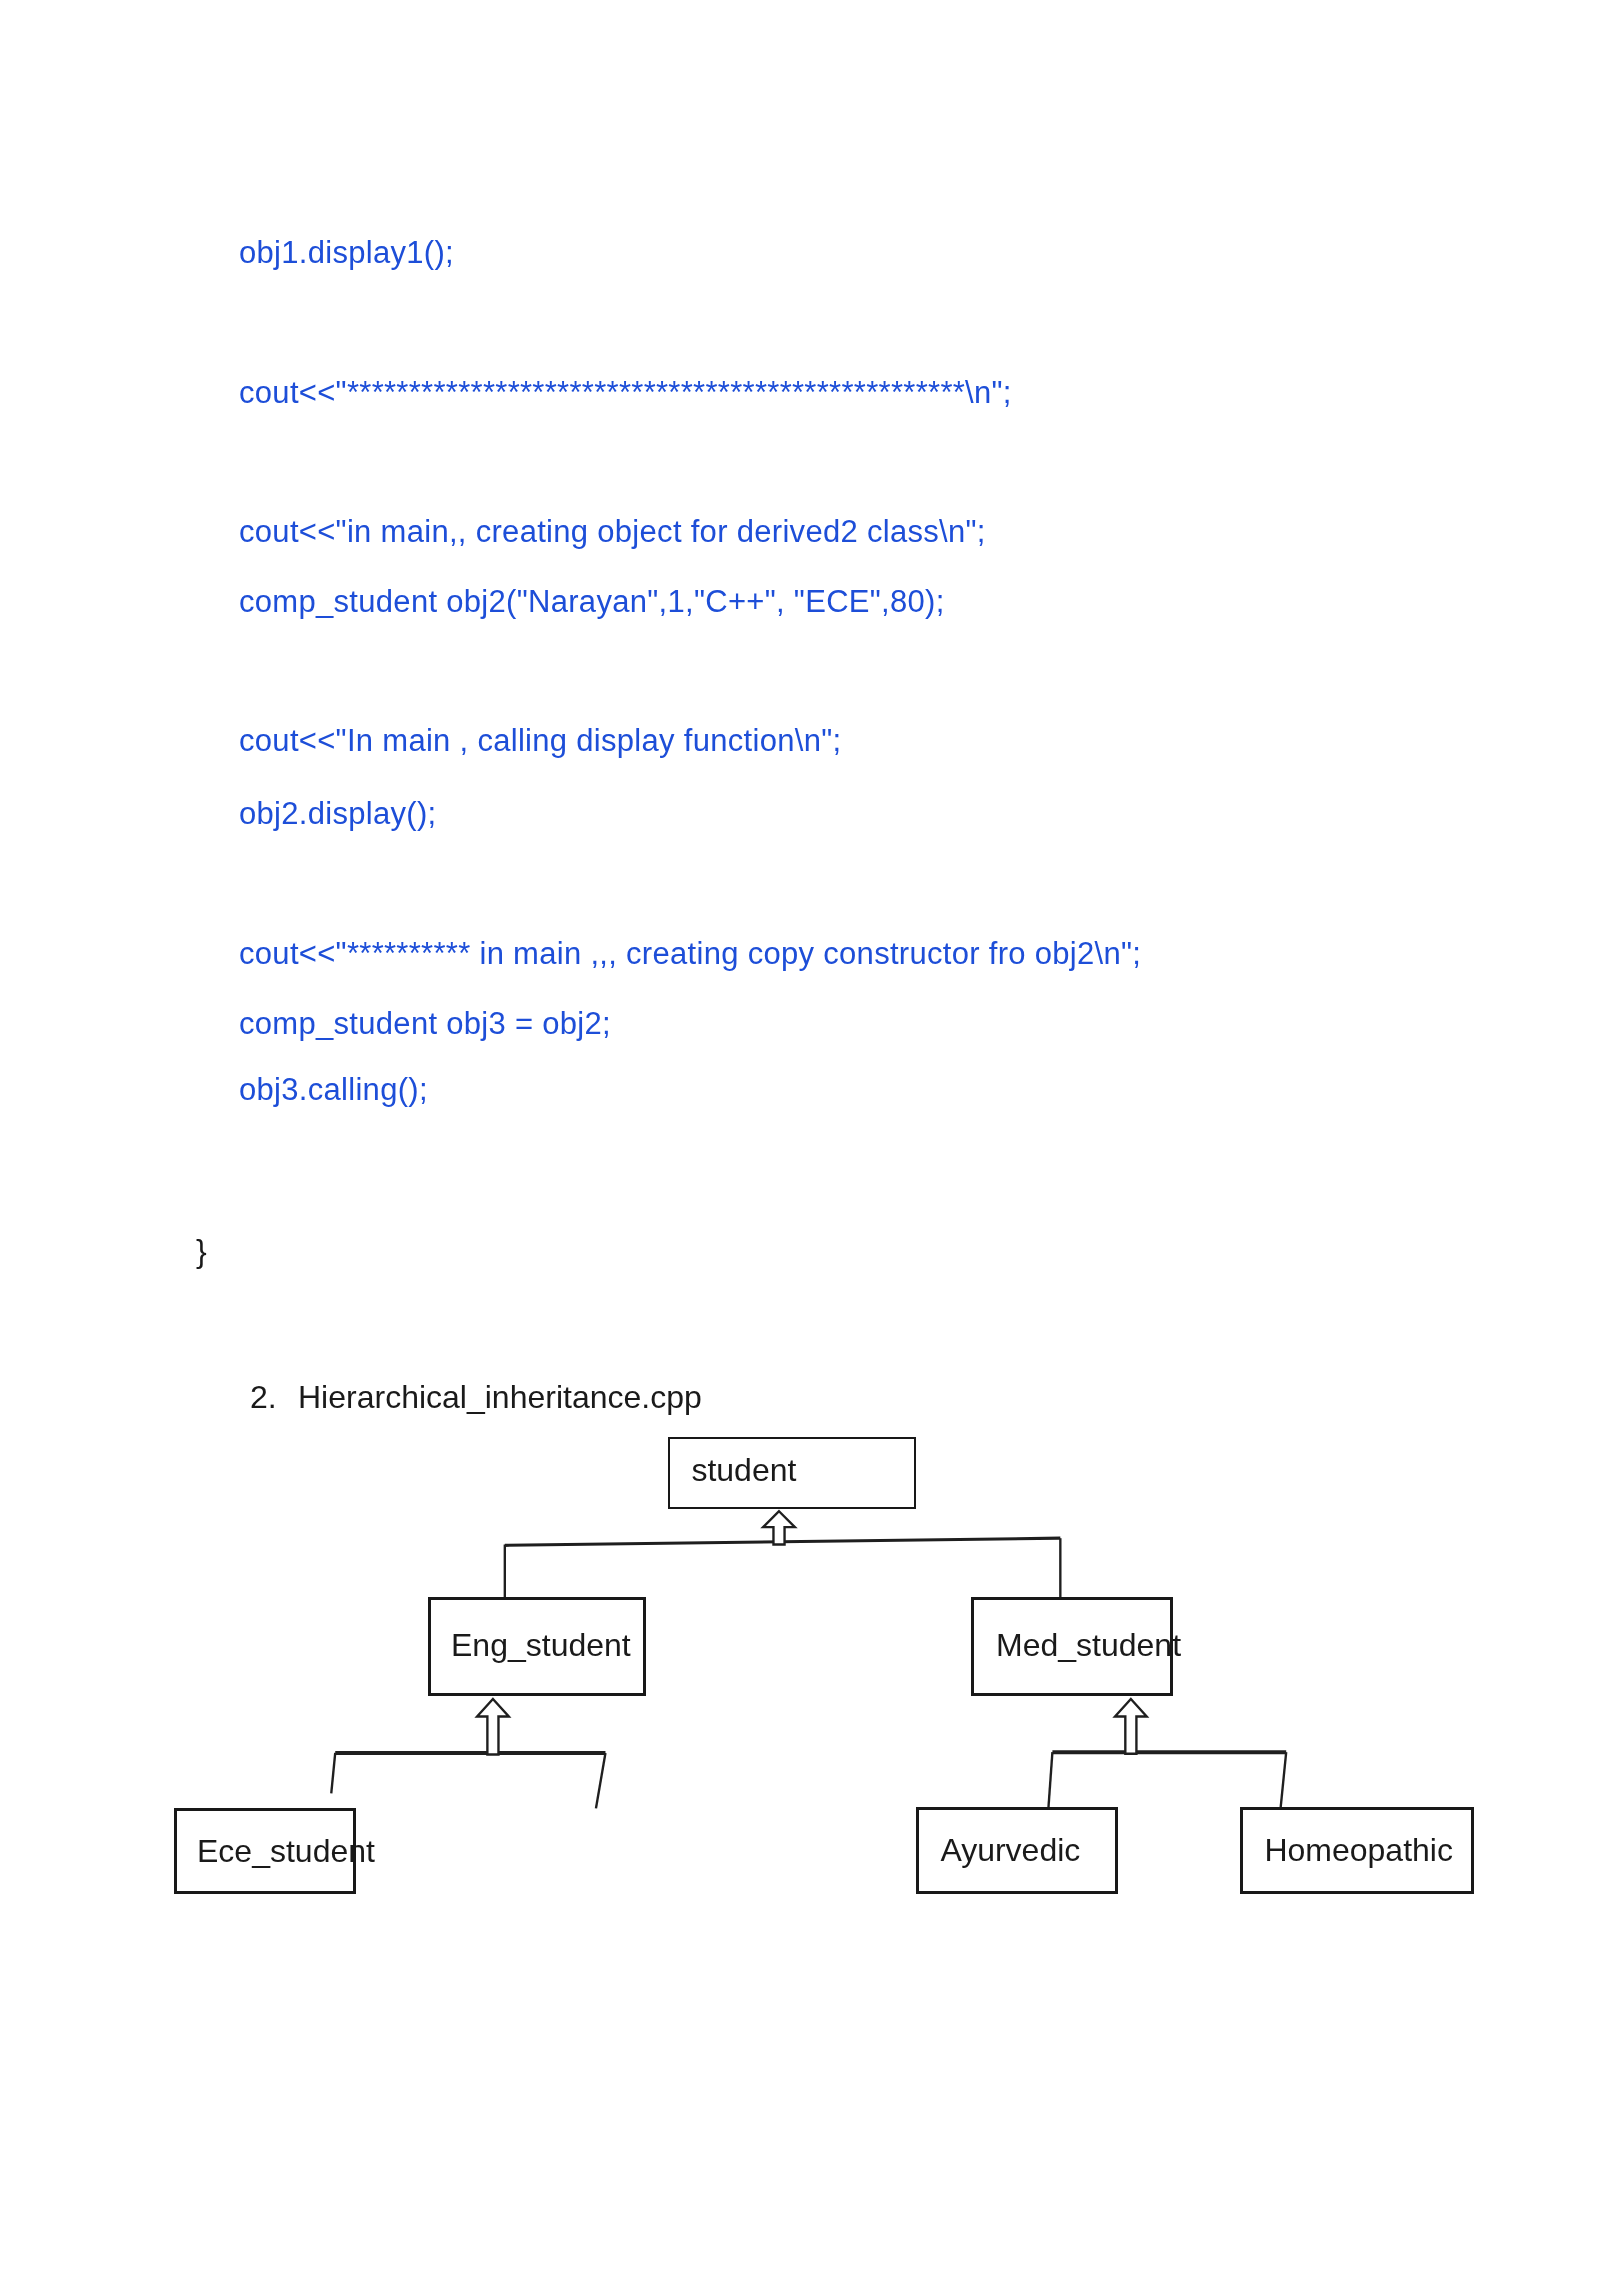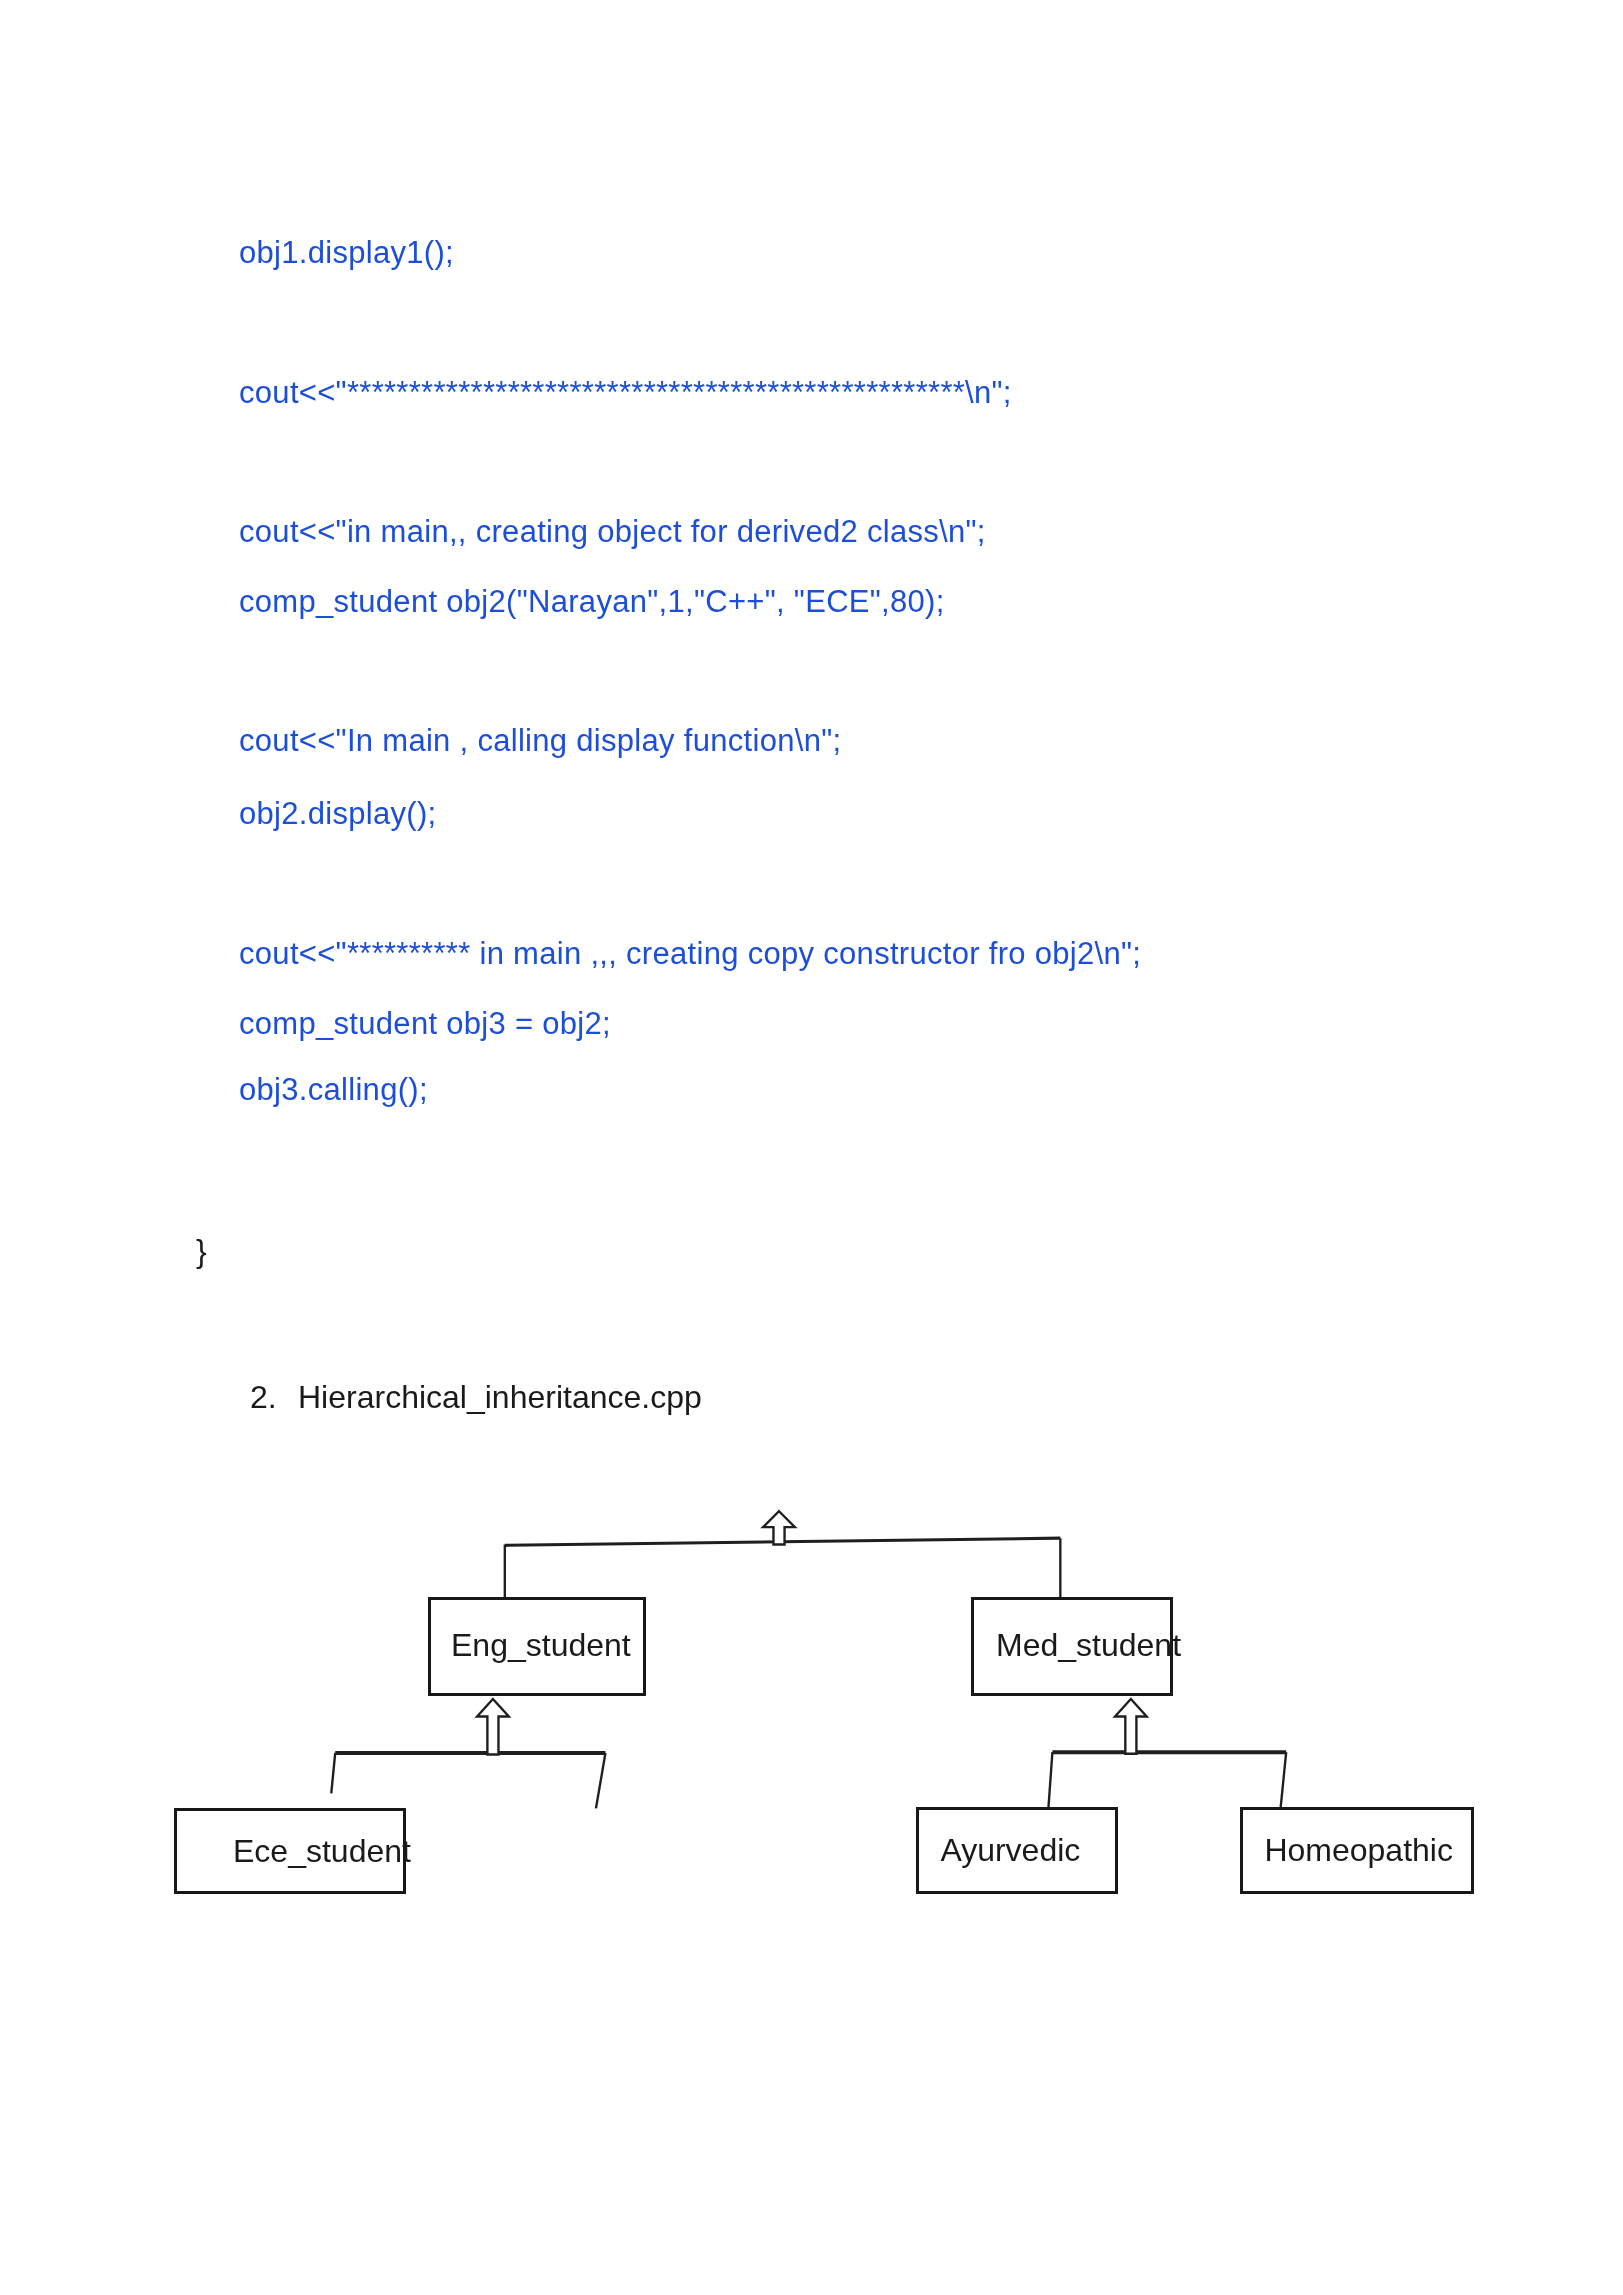--- a/index.html
+++ b/index.html
@@ -47,21 +47,21 @@
     font-size:32px;
     color:#1a1a1a;
   }
   .node-box .lbl{display:block;}
   #box-student{left:668px;top:1437px;width:248px;height:72px;border-width:2.4px;}
   #box-student .lbl{padding:12.7px 0 0 21.4px;}
   #box-eng{left:400px;top:1597px;width:218px;height:99px;margin-left:28px;}
   #box-eng .lbl{padding:27px 0 0 20px;}
   #box-med{left:971px;top:1597px;width:202px;height:99px;}
   #box-med .lbl{padding:27px 0 0 22px;}
-  #box-ece{left:174px;top:1808px;width:232px;height:86px;padding-left:36px;}
+  #box-ece{left:174px;top:1808px;width:182px;height:86px;}
   #box-ece .lbl{padding:22px 0 0 20px;}
   #box-cs{left:529px;top:1808px;width:197px;height:87px;}
   #box-cs .lbl{padding:22px 0 0 20px;}
   #box-ayur{left:916px;top:1807px;width:202px;height:87px;}
   #box-ayur .lbl{padding:22px 0 0 21.4px;}
   #box-homeo{left:1240px;top:1807px;width:234px;height:87px;}
   #box-homeo .lbl{padding:22px 0 0 21.4px;}
 </style>
 </head>
 <body>
@@ -103,20 +103,23 @@
     <g stroke="#1f1f1f" fill="#ffffff" stroke-width="3">
 
       <path d="M 983,1907 L 1003,1927 L 990,1927 L 990,1949 L 976,1949 L 976,1927 L 963,1927 Z"></path>
 
       <path d="M 622,2144 L 642,2166 L 629,2166 L 629,2214 L 615,2214 L 615,2166 L 602,2166 Z"></path>
 
       <path d="M 1427,2144 L 1447,2166 L 1434,2166 L 1434,2213 L 1420,2213 L 1420,2166 L 1407,2166 Z"></path>
     </g>
   </svg>
 
+  <div class="node-box" id="box-student">
+    <span class="lbl">student</span>
+  </div>
   <div class="node-box" id="box-eng">
     <span class="lbl">Eng_student</span>
   </div>
   <div class="node-box" id="box-med">
     <span class="lbl">Med_student</span>
   </div>
   <div class="node-box" id="box-ece">
     <span class="lbl">Ece_student</span>
   </div>
   <div class="node-box" id="box-ayur">

